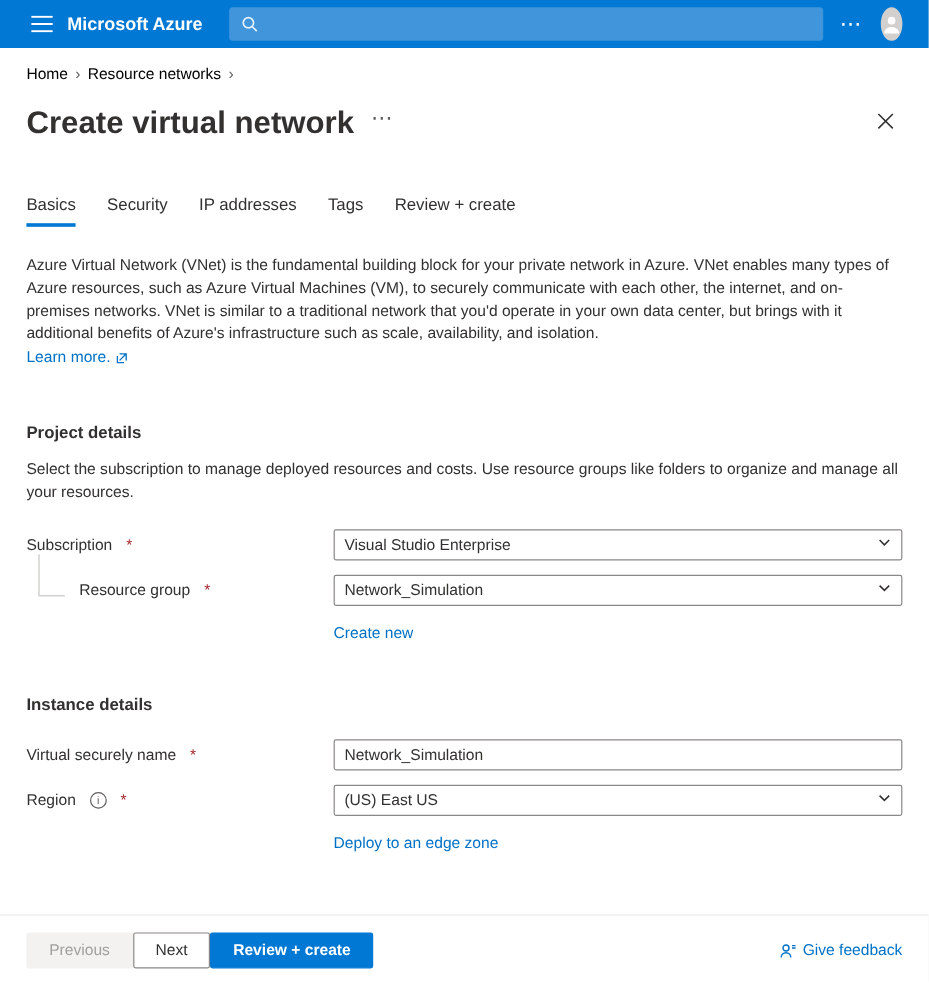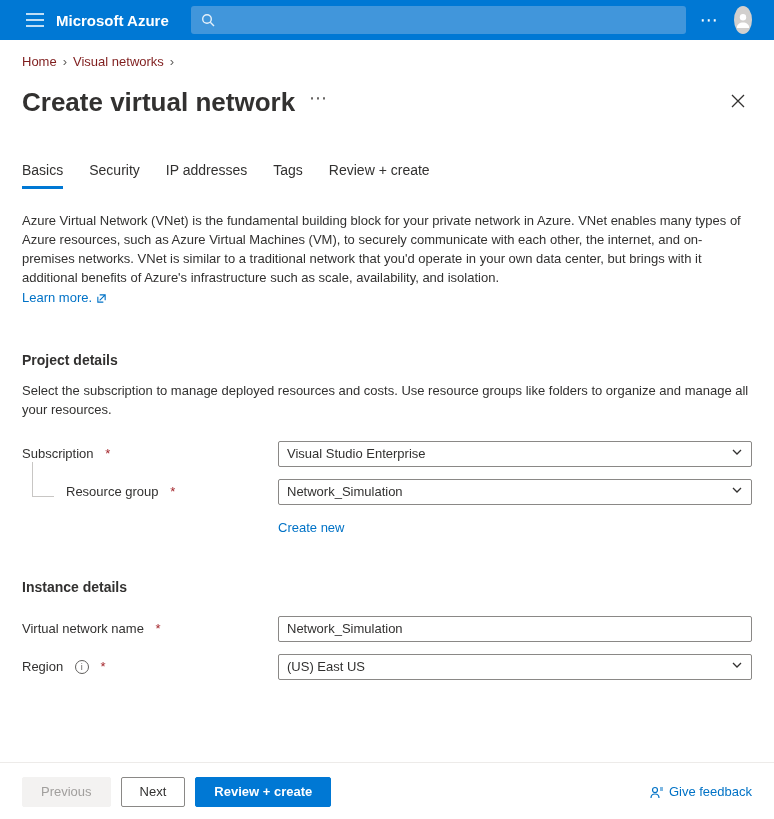--- a/index.html
+++ b/index.html
@@ -12,21 +12,21 @@
   .searchbox { flex: 0 0 495px; height: 28px; background: #4196db; border-radius: 3px; display: flex; align-items: center; padding: 0 10px; color: #e6f1fa; cursor: text; }
   .searchbox .sicon { margin-right: 8px; display: flex; }
   .searchbox .placeholder { font-style: italic; font-size: 13px; color: #e6f1fa; }
   .top-spacer { flex: 1; }
   .topdots { color:#fff; font-size:18px; letter-spacing:2px; margin:0 14px; cursor:pointer; }
   .avatar { width: 28px; height: 28px; border-radius: 50%; background: #d2d0ce; display: flex; align-items: center; justify-content: center; cursor:pointer; }
 
   
   .content { padding: 14px 22px 0 22px; }
   .breadcrumb { font-size: 13px; color: #605e5c; display: flex; align-items: center; gap: 6px; }
-  .breadcrumb a { color: #7f1d1d; text-decoration: none; cursor: pointer; }
+  .breadcrumb a { color: #000000; text-decoration: none; cursor: pointer; }
   .chev { color: #605e5c; }
 
   .title-row { display: flex; margin-top: 18px; }
   .page-title { font-size: 26px; font-weight: 600; color: #323130; }
   .title-dots { color:#605e5c; font-size:18px; letter-spacing:2px; margin-left:14px; cursor:pointer; }
   .close-x { margin-left: auto; cursor:pointer; width:28px; height:28px; display:flex; align-items:center; justify-content:center; }
 
   
   .tabs { display: flex; gap: 26px; margin-top: 44px; border-bottom: 1px solid transparent; }
   .tab { font-size: 14px; color: #323130; padding-bottom: 8px; cursor: pointer; }
@@ -51,21 +51,21 @@
   .dropdown, .textinput { width: 100%; height: 26px; border: 1px solid #8a8886; border-radius: 2px; padding: 0 8px; font-size: 13px; background:#fff; display:flex; align-items:center; cursor:pointer; position:relative; }
   .textinput { cursor:text; }
   .dropdown .dd-chev { margin-left:auto; }
   .sublink { color:#0072c6; font-size:13px; text-decoration:none; cursor:pointer; display:inline-block; margin-top:6px; }
   .row-sublink { display:flex; }
   .row-sublink .label-col { }
 
   
   .footer { position:absolute; left:0; right:0; bottom:0; height:56px; border-top:1px solid transparent; display:flex; align-items:center; padding:0 22px; background:#fff; box-shadow: 0 -1px 0 #edebe9; }
   .btn { height:30px; padding:0 18px; font-size:13px; border-radius:2px; cursor:pointer; border:1px solid #8a8886; background:#fff; display:flex; align-items:center; justify-content:center; }
-  .btn + .btn { margin-left:10px; }
+  .btn + .btn { }
   .btn-disabled { background:#f3f2f1; color:#a19f9d; border:1px solid #f3f2f1; cursor:default; }
   .btn-primary { background:#0078d4; color:#fff; border:1px solid #0078d4; font-weight:600; }
   .feedback { margin-left:auto; color:#0072c6; font-size:13px; cursor:pointer; display:flex; align-items:center; gap:5px; }
 </style>
 </head>
 <body>
 
 <div class="topbar">
   <div class="hamburger">
     <svg width="18" height="14" viewBox="0 0 18 14">
@@ -89,21 +89,21 @@
         <path d="M2.8 17c0-3.4 2.8-5.4 6.2-5.4s6.2 2 6.2 5.4" fill="#fff"></path>
       </svg>
   </div>
 </div>
 
 <div class="content">
 
   <div class="breadcrumb">
     <a>Home</a>
     <span class="chev">›</span>
-    <a>Visual networks</a>
+    <a>Resource networks</a>
     <span class="chev">›</span>
   </div>
 
   <div class="title-row">
     <div class="page-title">Create virtual network</div>
     <div class="title-dots">⋯</div>
     <div class="close-x">
       <svg width="14" height="14" viewBox="0 0 14 14">
           <path d="M1 1l12 12M13 1L1 13" stroke="#323130" stroke-width="1.3"></path>
         </svg>
@@ -169,21 +169,21 @@
         <a class="sublink">Create new</a>
       </div>
     </div>
   </div>
 
   <div class="section-h">Instance details</div>
 
   <div class="form">
     <div class="row">
       <div class="label-col">
-        <span>Virtual network name</span>&nbsp;<span class="req">*</span>
+        <span>Virtual securely name</span>&nbsp;<span class="req">*</span>
       </div>
       <div class="field-col">
         <div class="textinput">
           <span>Network_Simulation</span>
         </div>
       </div>
     </div>
     <div class="row">
       <div class="label-col">
         <span>Region</span>&nbsp;
@@ -196,20 +196,23 @@
           <span class="dd-chev">
             <svg width="12" height="12" viewBox="0 0 12 12">
                 <path d="M2 4l4 4 4-4" stroke="#323130" stroke-width="1.3" fill="none"></path>
               </svg>
           </span>
         </div>
       </div>
     </div>
     <div class="row-sublink">
       <div class="label-col"></div>
+      <div class="field-col">
+        <a class="sublink">Deploy to an edge zone</a>
+      </div>
     </div>
   </div>
 
 </div>
 
 <div class="footer">
   <div class="btn btn-disabled">Previous</div>
   <div class="btn">Next</div>
   <div class="btn btn-primary">Review + create</div>
   <div class="feedback">

